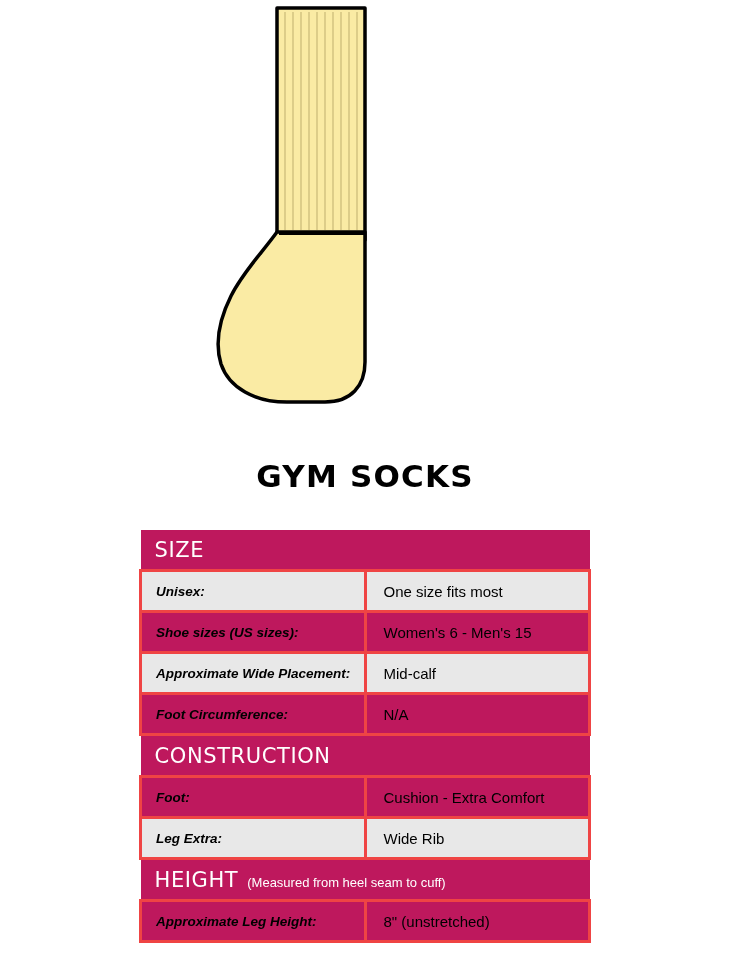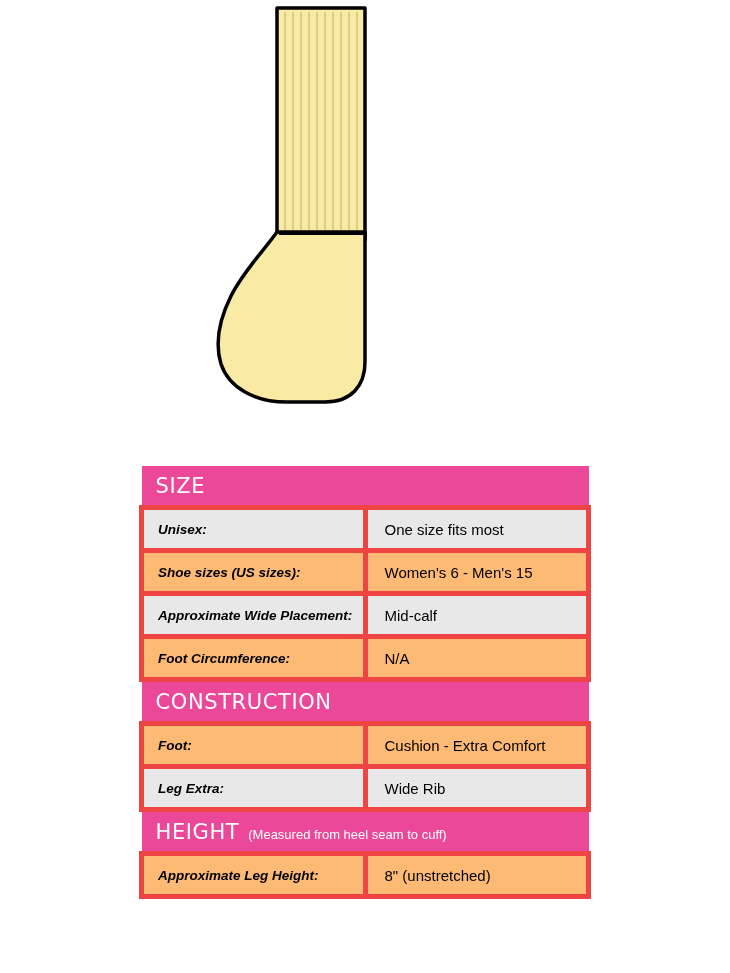--- a/index.html
+++ b/index.html
@@ -51,57 +51,57 @@
   table.spec {
     width: 100%;
     border-collapse: collapse;
     table-layout: fixed;
   }
   table.spec td {
     padding: 0;
     vertical-align: middle;
   }
   tr.section-row td {
-    background: #ec4899;
+    background: #be185d;
     color: #ffffff;
     height: 39px;
     padding-left: 14px;
     font-size: 21px;
     letter-spacing: 0.6px;
     font-family: "DejaVu Sans", sans-serif;
     font-weight: 400;
   }
   tr.section-row .section-note {
     font-size: 13px;
     letter-spacing: 0;
     font-family: "Liberation Sans", sans-serif;
     margin-left: 9px;
   }
   tr.data-row td {
     height: 38px;
-    border: 5px solid #ef4444;
+    border: 3px solid #ef4444;
     font-size: 14px;
   }
   tr.data-row td.label {
     width: 50%;
     font-style: italic;
     font-weight: bold;
     padding-left: 14px;
     font-size: 13.5px;
   }
   tr.data-row td.value {
     width: 50%;
     padding-left: 17px;
     font-size: 15px;
   }
   tr.data-row.alt td {
     background: #e8e8e8;
   }
   tr.data-row.plain td {
-    background: #fdba74;
+    background: #be185d;
   }
 </style>
 </head>
 <body>
 
 <div class="page">
 
   <div class="illustration">
     <svg width="300" height="420" viewBox="0 0 300 420" xmlns="http://www.w3.org/2000/svg" aria-label="sock">
 
@@ -125,20 +125,21 @@
         <line x1="102" y1="12" x2="102" y2="230"></line>
         <line x1="110" y1="12" x2="110" y2="230"></line>
         <line x1="118" y1="12" x2="118" y2="230"></line>
         <line x1="126" y1="12" x2="126" y2="230"></line>
         <line x1="134" y1="12" x2="134" y2="230"></line>
         <line x1="142" y1="12" x2="142" y2="230"></line>
       </g>
     </svg>
   </div>
 
+  <div class="product-title">GYM SOCKS</div>
 
   <div class="table-wrap">
     <table class="spec">
       <tbody>
 
         <tr class="section-row">
           <td colspan="2">
             <span>SIZE</span><span class="section-note"></span>
           </td>
         </tr>

